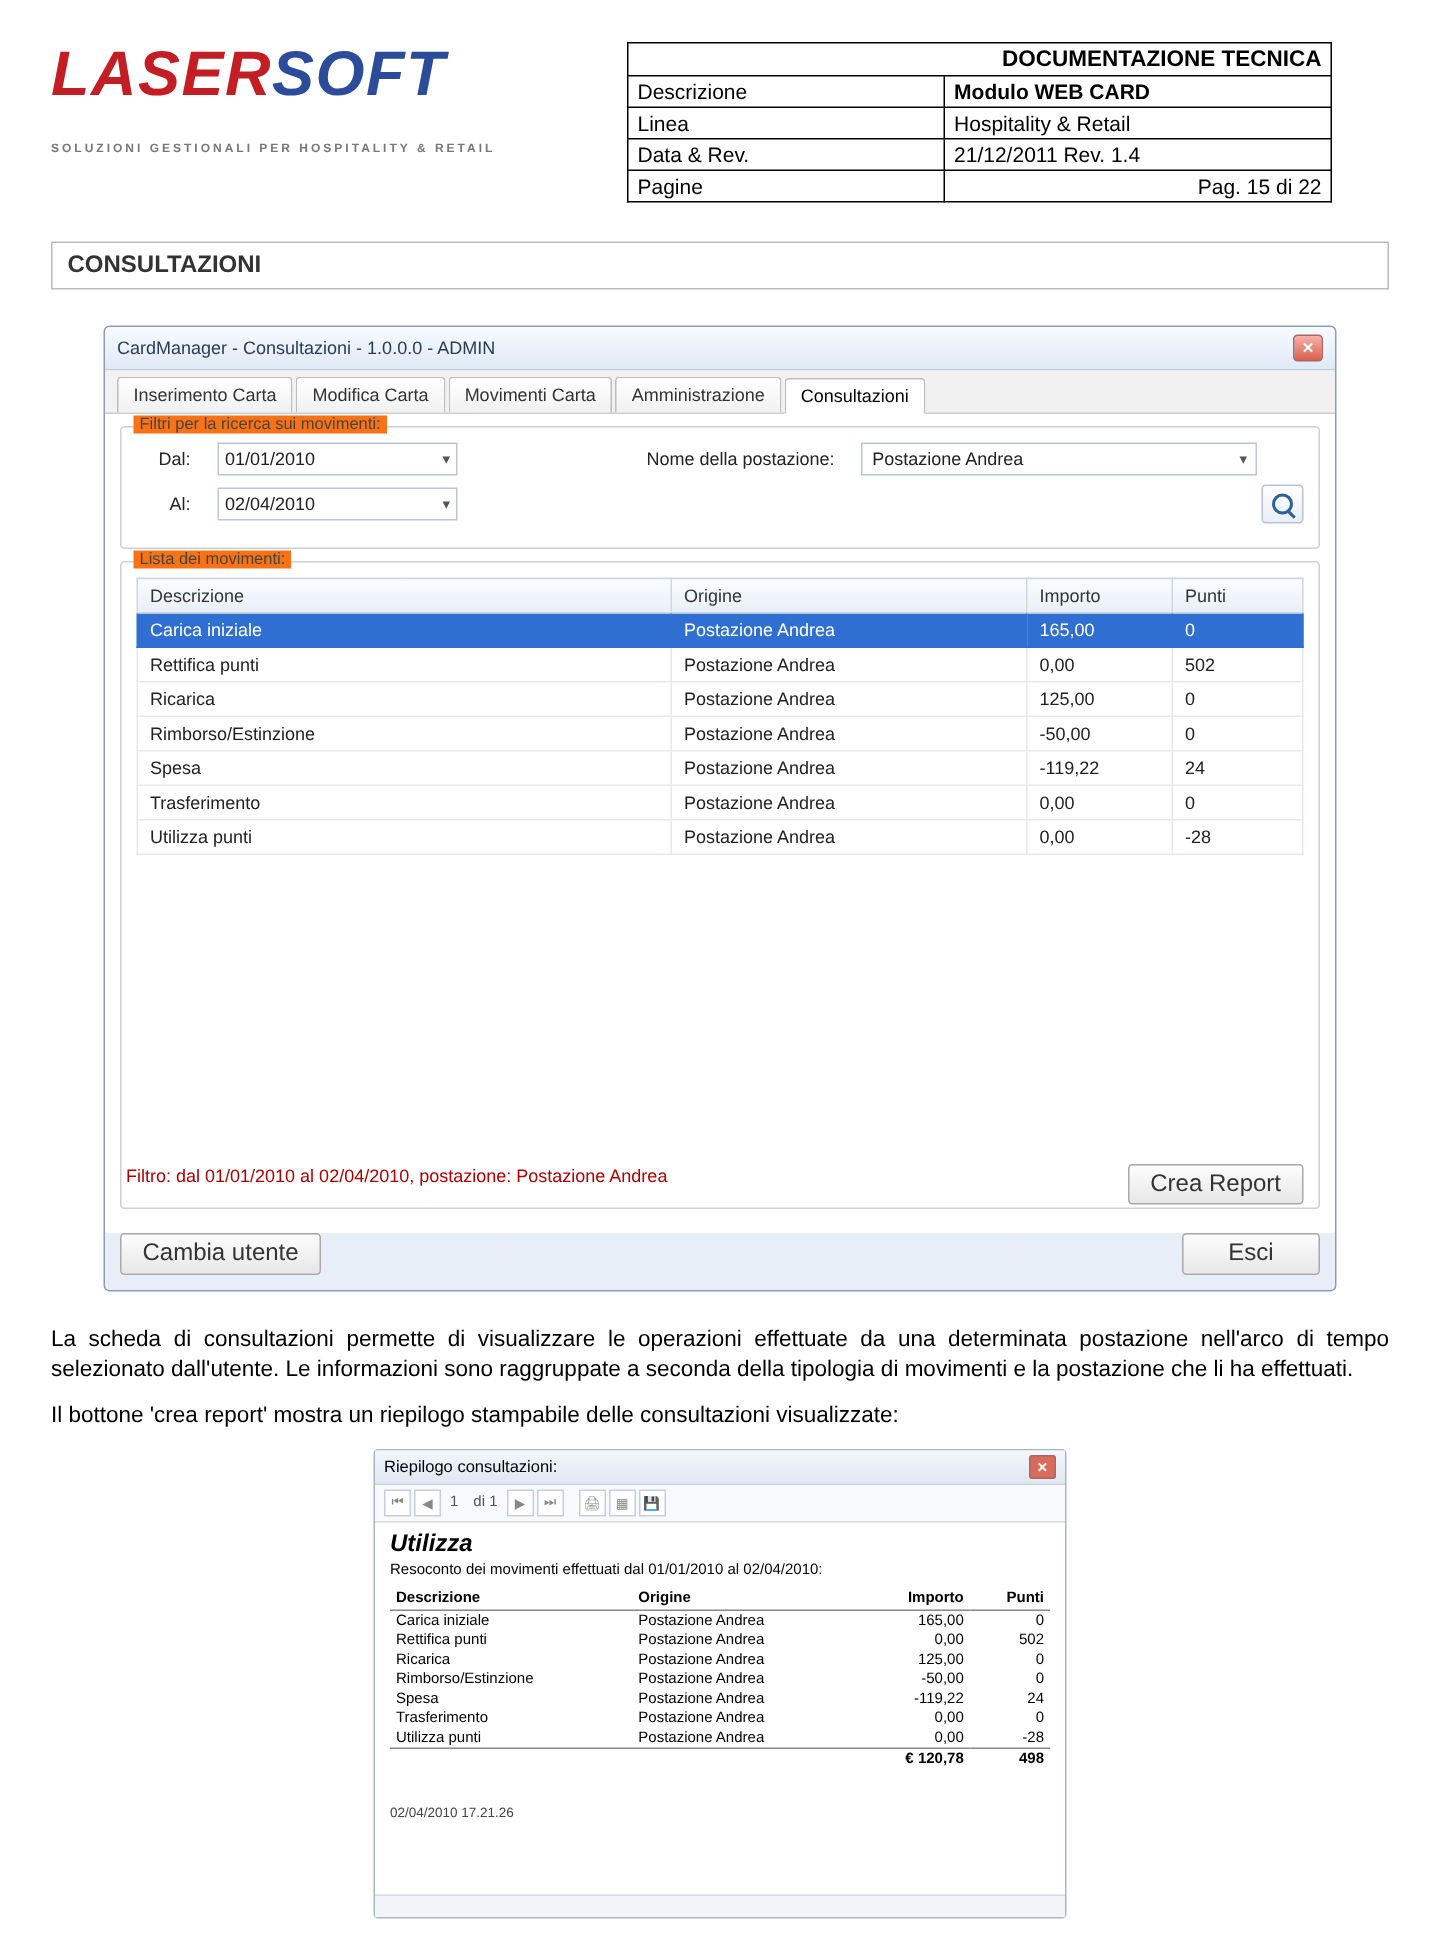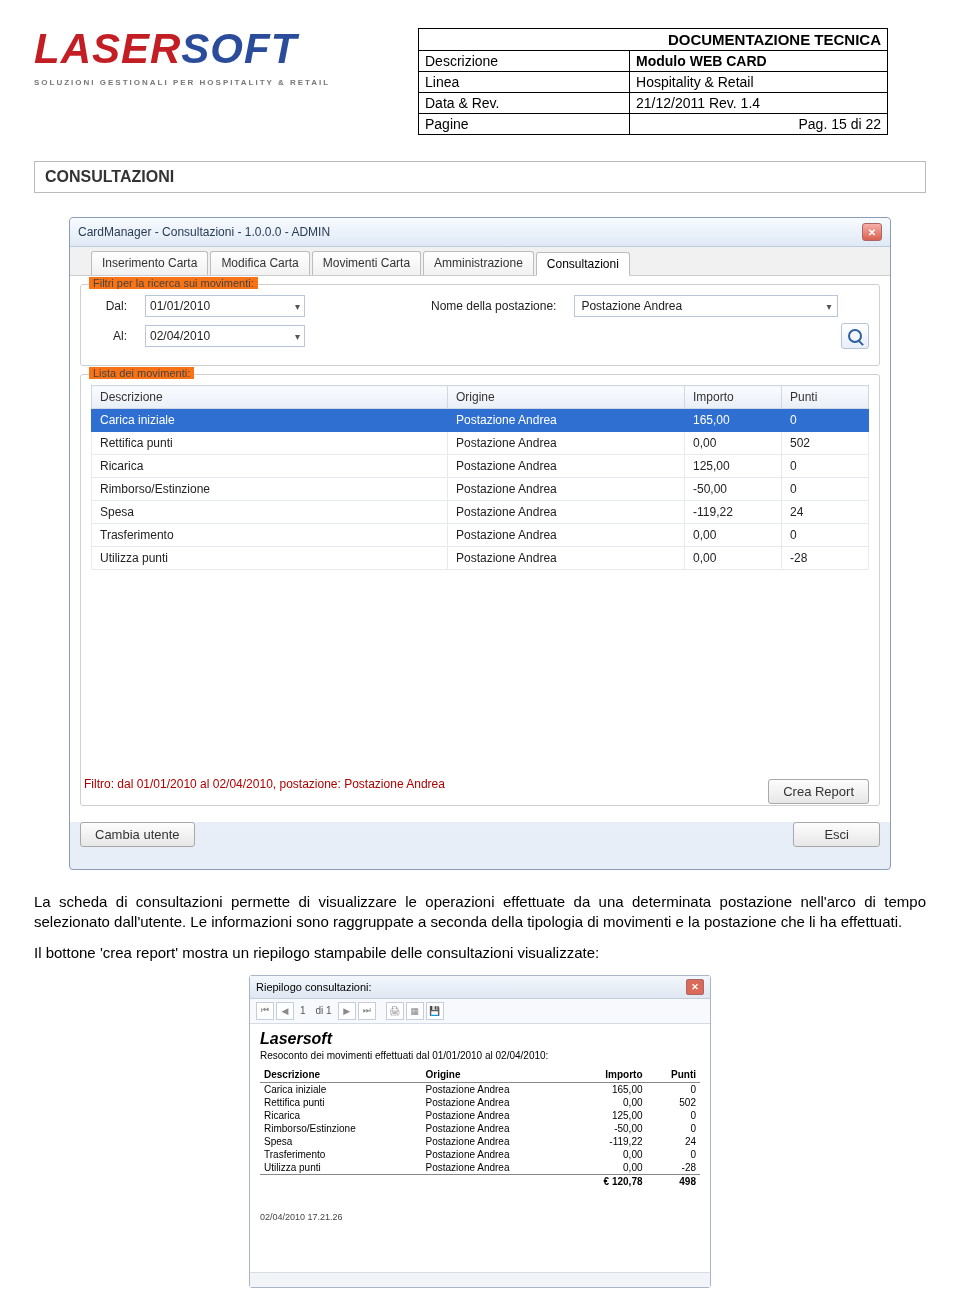--- a/index.html
+++ b/index.html
@@ -4,36 +4,36 @@
 <style>
   body{margin:0;background:#fff;font-family:Verdana,Arial,sans-serif;font-size:13px;color:#000;width:960px}
   .page{padding:28px 34px 40px 34px;position:relative}
 
   
   .hdr{display:flex;align-items:flex-start;gap:4px;margin-bottom:26px}
   .logo{width:380px}
   .logo-text{font-family:Arial,sans-serif;font-weight:900;font-style:italic;font-size:42px;letter-spacing:1px;line-height:1;display:flex;align-items:baseline}
   .logo-laser{color:#c41e25}
   .logo-soft{color:#2a4c9b}
-  .logo-sub{font-size:8px;letter-spacing:2px;color:#777;margin-top:8px;font-weight:600}
+  .logo-sub{font-size:8px;letter-spacing:2px;color:#777;margin-top:24px;font-weight:600}
   .hdr-table{border:1px solid #000;border-collapse:collapse;width:470px;font-family:Tahoma,Verdana,sans-serif}
   .hdr-table td{border:1px solid #000;padding:2px 6px;font-size:14px}
   .hdr-table .title{text-align:right;font-weight:bold;font-size:15px}
   .hdr-table .k{width:45%}
   .hdr-table .v{width:55%}
   .bold{font-weight:bold}
 
   .sect-title{font-weight:bold;font-size:16px;color:#333;border:1px solid #bbb;padding:6px 10px;margin:10px 0 24px 0}
 
   
   .win{border:1px solid #8a9cb8;border-radius:4px;background:linear-gradient(#eef3fb,#e8eef7);font-family:Tahoma,Arial,sans-serif;font-size:12px;color:#222;margin:12px auto;width:820px}
   .win-title{display:flex;align-items:center;padding:5px 8px;font-size:12px;color:#2a3b55;background:linear-gradient(#f7fbff,#dfe9f5);border-bottom:1px solid #bccadd;border-radius:4px 4px 0 0}
   .win-title .spacer{flex:1}
   .win-close{width:18px;height:16px;border:1px solid #a66;border-radius:3px;background:linear-gradient(#f7b0a8,#d9614f);color:#fff;display:flex;align-items:center;justify-content:center;font-size:10px;font-weight:bold}
-  .tabs{display:flex;padding:4px 6px 0 21px;gap:2px;background:#f1f1f1;border-bottom:1px solid #ccc}
+  .tabs{display:flex;padding:4px 6px 0 8px;gap:2px;background:#f1f1f1;border-bottom:1px solid #ccc}
   .tab{background:linear-gradient(#fff,#f1f1f1);border:1px solid #bdbdbd;border-bottom:none;border-radius:3px 3px 0 0;padding:4px 10px;font-size:12px;color:#333;cursor:default}
   .tab.active{background:#fff;color:#000;position:relative;top:1px;border-bottom:1px solid #fff}
   .panel{background:#fff;padding:8px 10px}
   .grp{border:1px solid #cfcfcf;border-radius:3px;padding:10px 10px 10px 10px;margin-bottom:8px;position:relative}
   .grp-legend{position:absolute;top:-8px;left:8px;background:#f97316;padding:0 4px;font-size:11px;color:#444}
   .row{display:flex;align-items:center;margin-bottom:6px;gap:18px}
   .row .lbl{width:36px;text-align:right}
   .dateinput{display:flex;align-items:center;border:1px solid #b9c6d8;background:#fff;height:20px;width:150px;padding:0 4px;font-size:12px}
   .dateinput .dd{margin-left:auto;font-size:10px;color:#555}
   .combo{display:flex;align-items:center;border:1px solid #b9c6d8;background:#fff;height:20px;width:250px;padding:0 6px;font-size:12px}
@@ -44,22 +44,22 @@
   .mag .h{width:6px;height:2px;background:#2b5f9e;position:absolute;bottom:-1px;right:-2px;transform:rotate(45deg)}
   .tbl{width:100%;border-collapse:collapse;font-size:12px}
   .tbl th{background:linear-gradient(#fafcff,#e9eff7);border:1px solid #cfd7e2;padding:4px 8px;text-align:left;font-weight:normal;color:#333}
   .tbl td{border:1px solid #e6eaf0;padding:4px 8px}
   .tbl tr.sel td{background:#2f6fd1;color:#fff;border-color:#2f6fd1}
   .tbl .c-imp{width:80px}
   .tbl .c-pun{width:70px}
   .tbl .c-ori{width:220px}
   .grp.list-grp{height:410px}
   .status{color:#b00000;font-size:12px;margin-top:10px;margin-bottom:6px}
-  .btn{background:linear-gradient(#fdfdfd,#e7e7e7);border:1px solid #a9a9a9;border-radius:3px;padding:4px 14px;font-size:13px;color:#333;cursor:default}
-  .bottom-row{display:flex;align-items:center;padding:0 10px 22px 10px;gap:0}
+  .btn{background:linear-gradient(#fdfdfd,#e7e7e7);border:1px solid #a9a9a9;border-radius:3px;padding:4px 14px;font-size:16px;color:#333;cursor:default}
+  .bottom-row{display:flex;align-items:center;padding:0 10px 10px 10px;gap:0}
   .bottom-row .sp{flex:1}
 
   .body-text{font-size:15px;line-height:1.35;margin:22px 0 10px 0;text-align:justify;font-family:Tahoma,Verdana,sans-serif}
 
   
   .rpt{width:460px;margin:12px auto 0 auto;border:1px solid #a8b5c7;border-radius:3px;background:#fff;font-size:11px}
   .rpt-title{display:flex;align-items:center;background:linear-gradient(#f3f7fd,#dfe7f1);padding:3px 6px;font-size:11px;border-bottom:1px solid #c4cfdd}
   .rpt-title .spacer{flex:1}
   .rpt-close{width:16px;height:14px;border:1px solid #a66;border-radius:2px;background:#da6a5a;color:#fff;display:flex;align-items:center;justify-content:center;font-size:9px;font-weight:bold}
   .rpt-tb{display:flex;align-items:center;gap:2px;padding:3px 6px;border-bottom:1px solid #d6dce5;background:#f7f9fc}
@@ -245,21 +245,21 @@
       <span class="navtxt">1</span>
       <span class="navtxt">di 1</span>
       <span class="nav">▶</span>
       <span class="nav">⏭</span>
       <span style="width:6px"></span>
       <span class="nav">🖨</span>
       <span class="nav">▦</span>
       <span class="nav">💾</span>
     </div>
     <div class="rpt-body">
-      <div class="rpt-h1">Lasersoft</div>
+      <div class="rpt-h1">Utilizza</div>
       <div class="rpt-sub">Resoconto dei movimenti effettuati dal 01/01/2010 al 02/04/2010:</div>
       <table class="rtbl">
         <thead>
           <tr>
             <th>Descrizione</th>
             <th>Origine</th>
             <th class="r">Importo</th>
             <th class="r">Punti</th>
           </tr>
         </thead>

